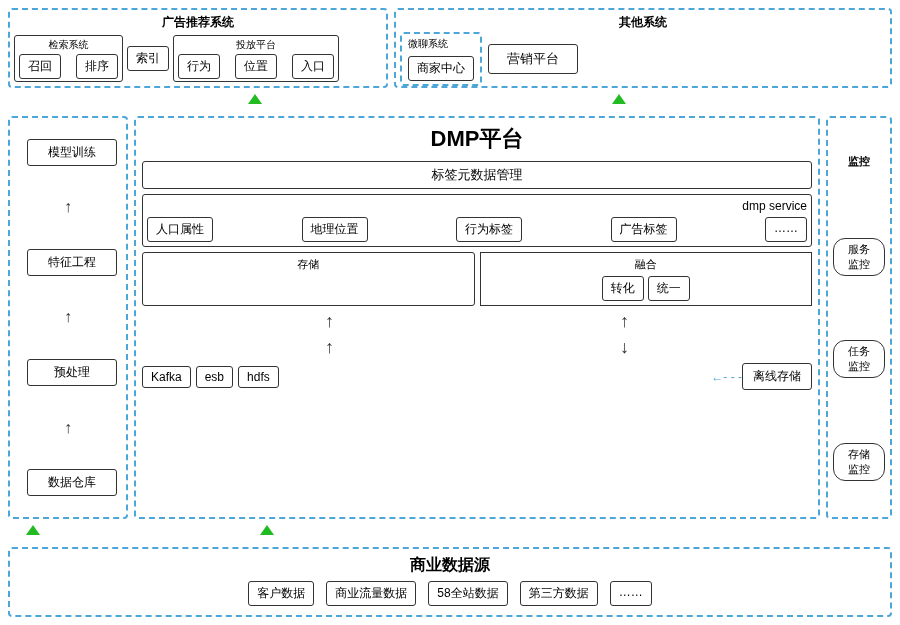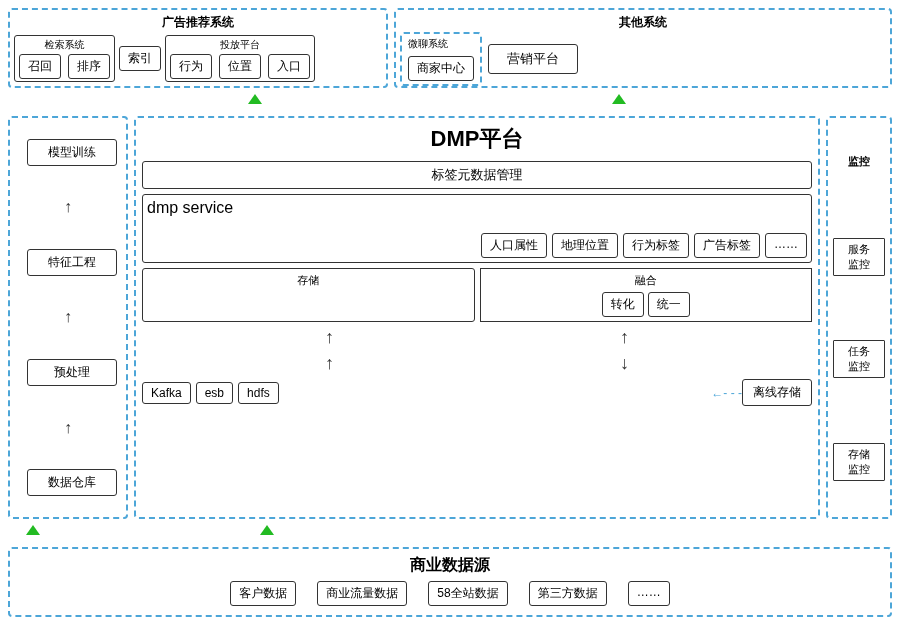--- a/index.html
+++ b/index.html
@@ -58,21 +58,21 @@
       align-items: center;
     }
 
     .sub-group-title {
       font-size: 10px;
       margin-bottom: 2px;
     }
 
     .sub-group-inner {
       display: flex;
-      gap: 7px;
+      gap: 15px;
     }
 
     .box {
       border: 1.5px solid #333;
       border-radius: 3px;
       padding: 3px 8px;
       font-size: 12px;
       text-align: center;
       white-space: nowrap;
       background: #fff;
@@ -165,29 +165,29 @@
       font-size: 13px;
     }
 
     .dmp-service-section {
       border: 1.5px solid #333;
       border-radius: 3px;
       padding: 4px;
     }
 
     .dmp-service-title {
-      text-align: left;
-      font-size: 16px;
-      margin-bottom: 16px;
+      text-align: right;
+      font-size: 12px;
+      margin-bottom: 4px;
     }
 
     .dmp-service-boxes {
       display: flex;
       gap: 5px;
-      justify-content: flex-end;
+      justify-content: space-between;
     }
 
     .storage-fusion-row {
       display: flex;
       gap: 5px;
     }
 
     .storage-section {
       border: 1.5px solid #333;
       border-radius: 3px;
@@ -253,21 +253,21 @@
       flex: 0 0 65px;
       display: flex;
       flex-direction: column;
       justify-content: space-around;
       align-items: center;
       gap: 3px;
     }
 
     .monitor-box {
       border: 1.5px solid #333;
-      border-radius: 1px;
+      border-radius: 12px;
       padding: 3px 5px;
       font-size: 11px;
       text-align: center;
       width: 52px;
     }
 
     
     .bottom-row {
       border: 2px dashed #4da6d8;
       border-radius: 4px;
@@ -277,21 +277,21 @@
 
     .bottom-title {
       font-size: 16px;
       font-weight: bold;
       text-align: center;
       margin-bottom: 5px;
     }
 
     .bottom-boxes {
       display: flex;
-      gap: 21px;
+      gap: 12px;
       justify-content: center;
     }
 
     .bold-title {
       font-weight: bold;
     }
 
     
     .arrow-up-bold {
       display: inline-block;

